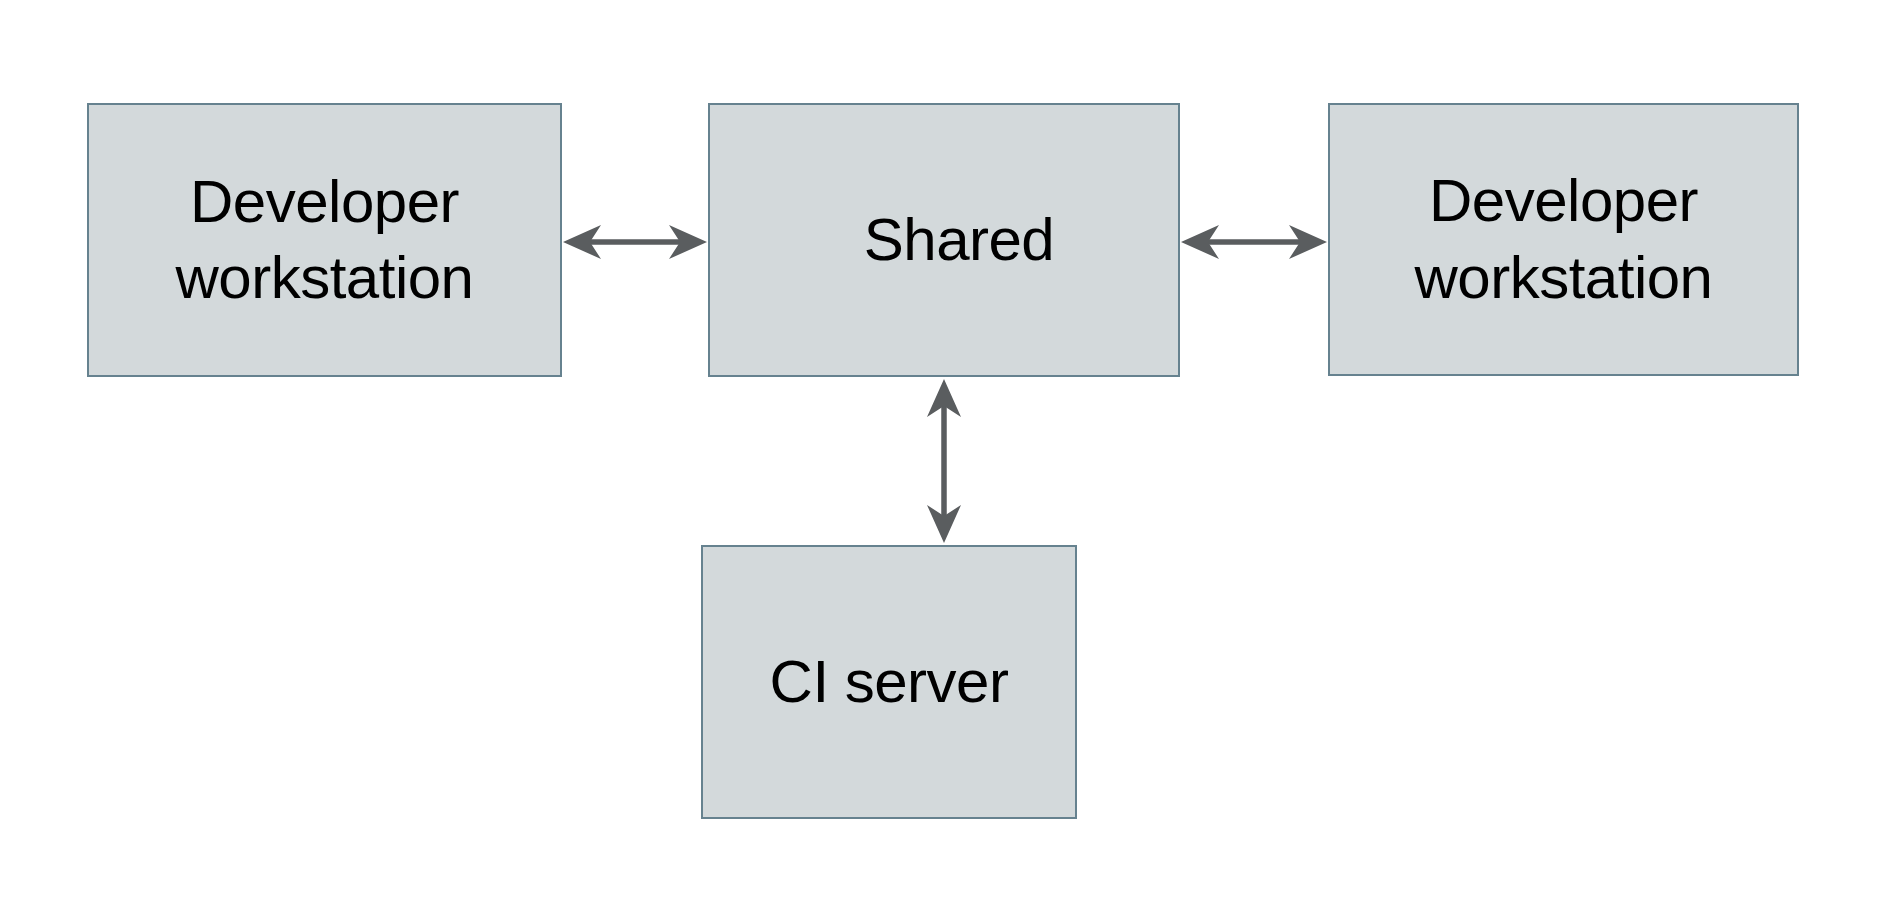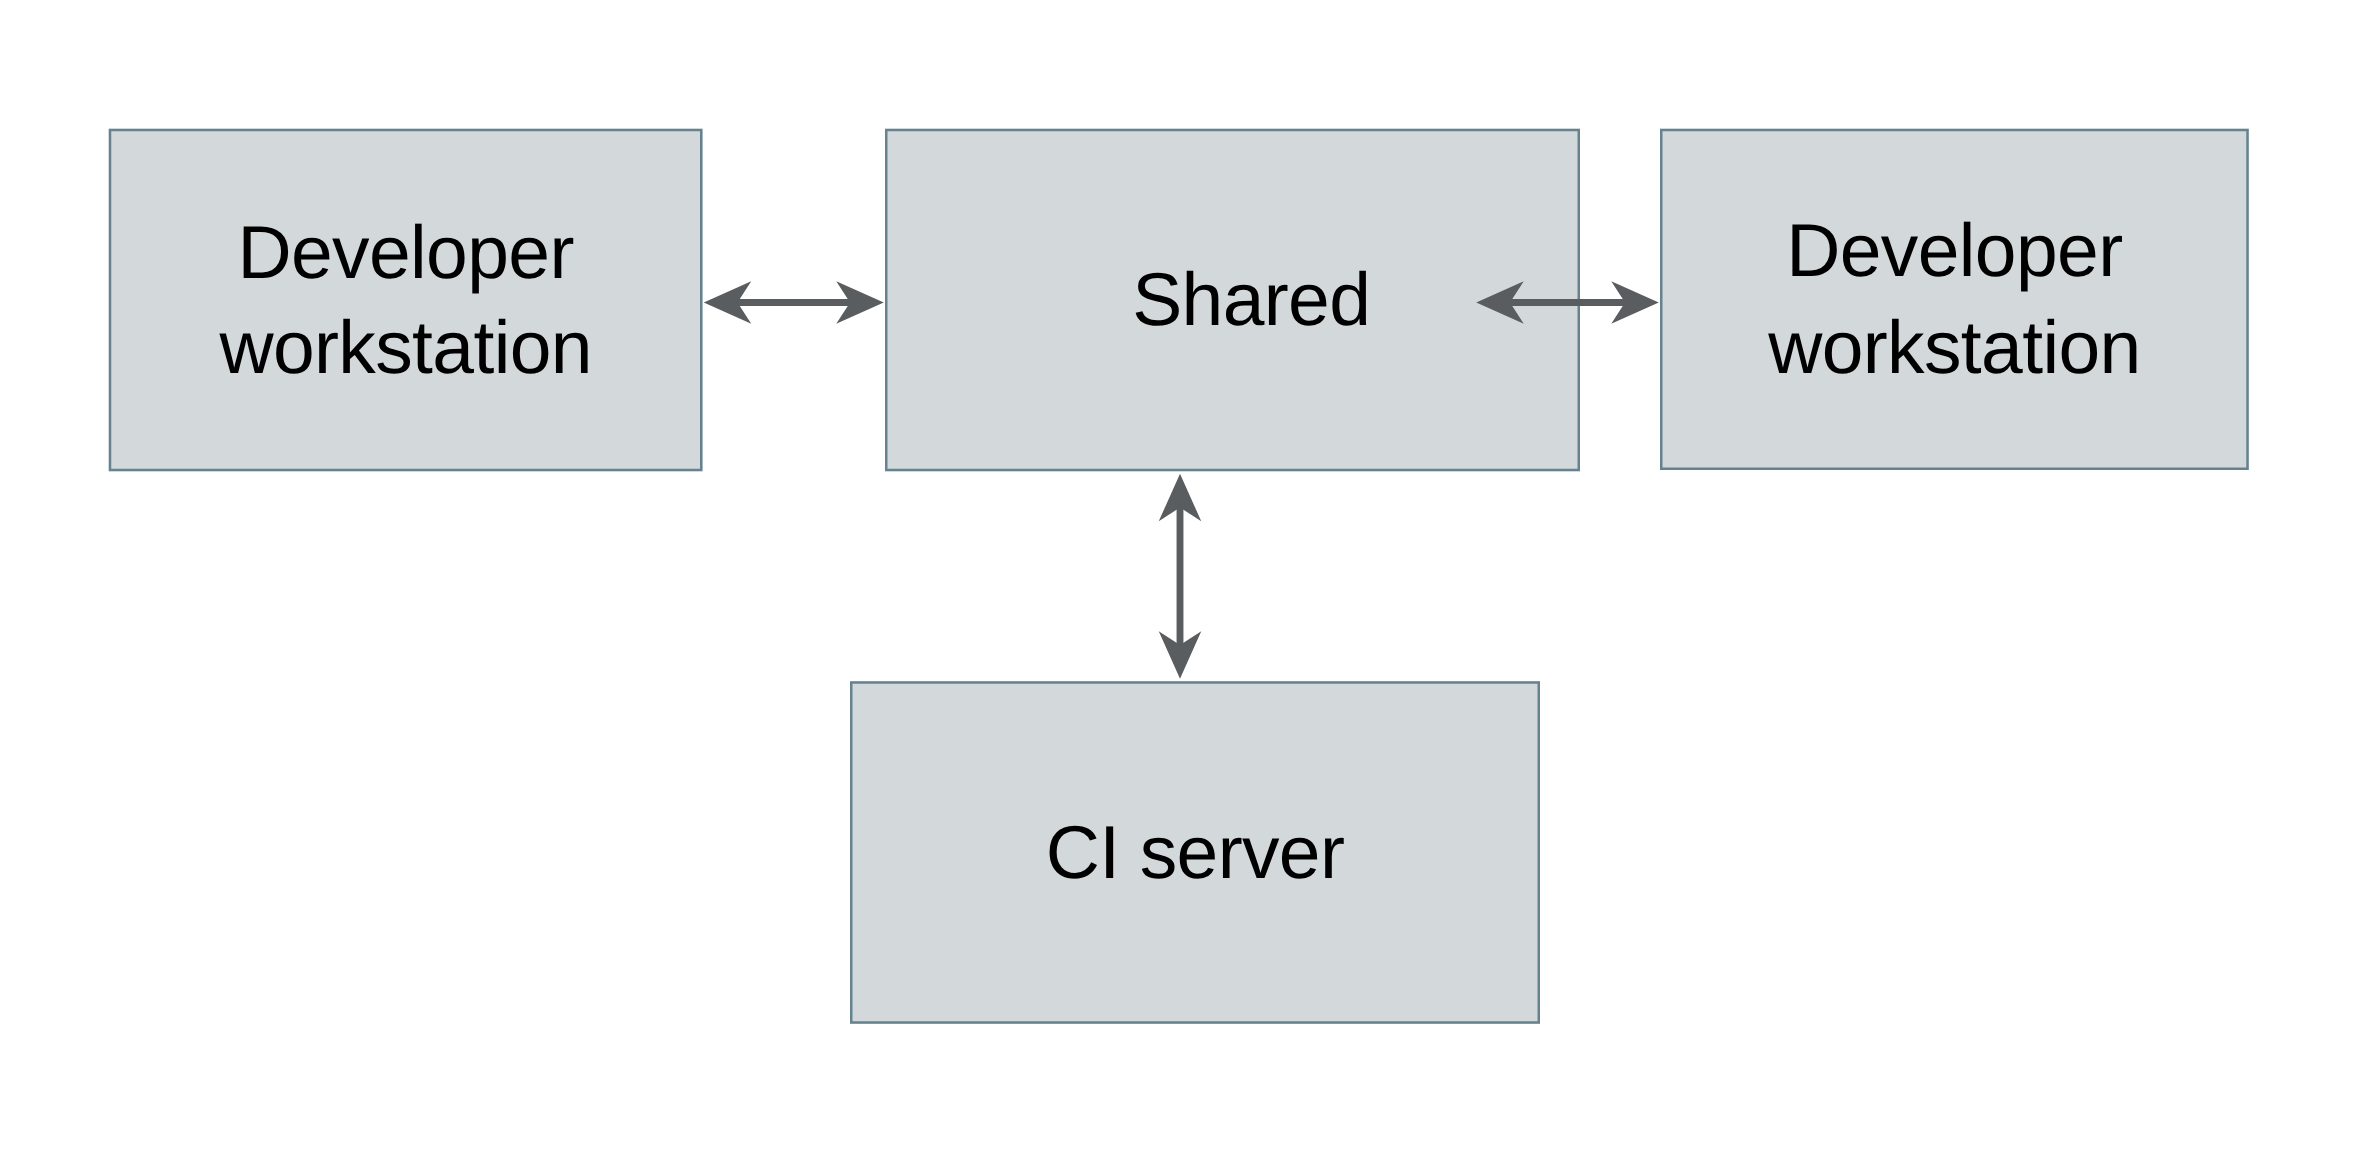--- a/index.html
+++ b/index.html
@@ -30,23 +30,23 @@
   }
   .node-label {
     color: var(--text);
     font-size: 60px;
     line-height: 1.27;
     letter-spacing: -0.5px;
     display: flex;
     flex-direction: column;
   }
   .node-dev-left  { left: 87px;   top: 103px; width: 475px; height: 274px; }
-  .node-shared    { left: 708px;  top: 103px; width: 556px; height: 274px; padding-left: 30px; }
+  .node-shared    { left: 708px;  top: 103px; width: 472px; height: 274px; padding-left: 30px; }
   .node-dev-right { left: 1328px; top: 103px; width: 471px; height: 273px; }
-  .node-ci        { left: 680px;  top: 545px; width: 552px; height: 274px; }
+  .node-ci        { left: 701px;  top: 545px; width: 376px; height: 274px; }
   .arrow { position: absolute; display: block; }
   .arrow path { fill: var(--arrow); stroke: none; }
   .arrow line { stroke: var(--arrow); stroke-width: 5.5; }
   .arrow-left  { left: 562px;  top: 220px; }
   .arrow-right { left: 1180px; top: 220px; }
   .arrow-down  { left: 922px;  top: 377px; }
 </style>
 </head>
 <body>
 

